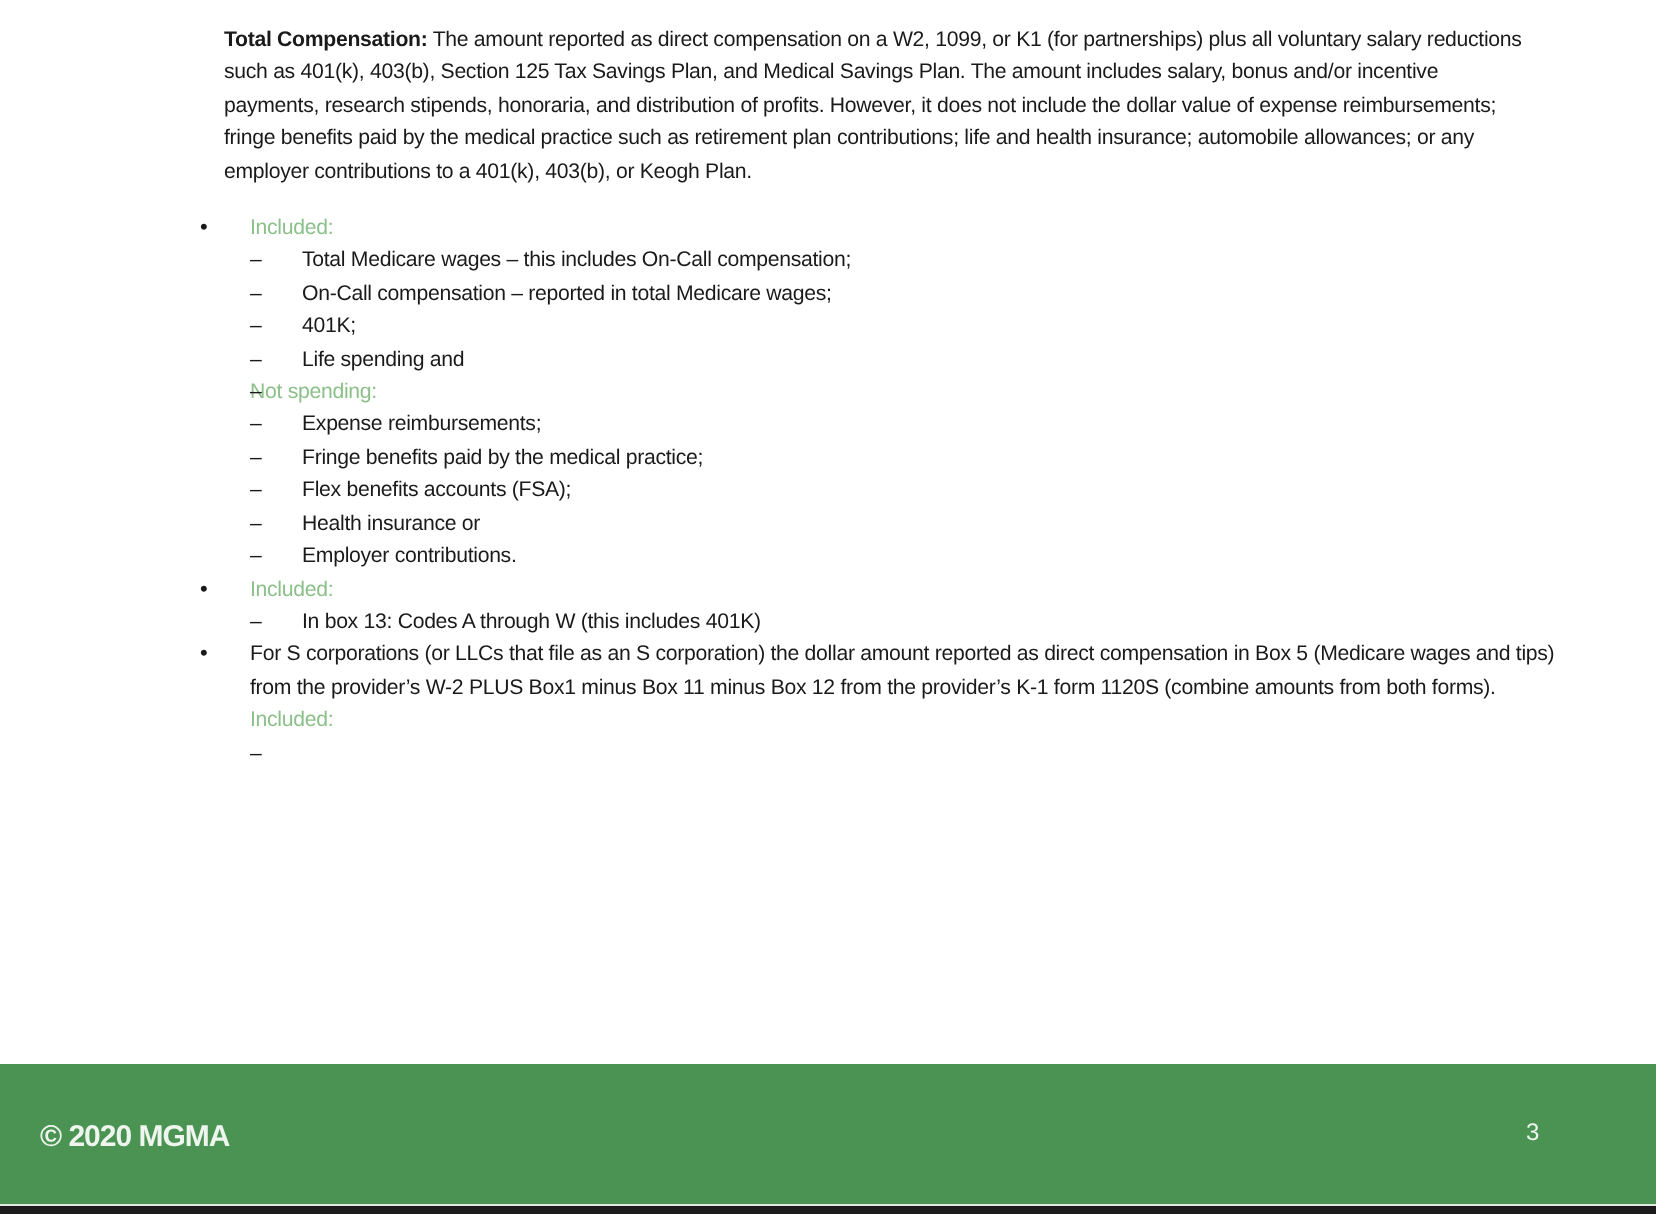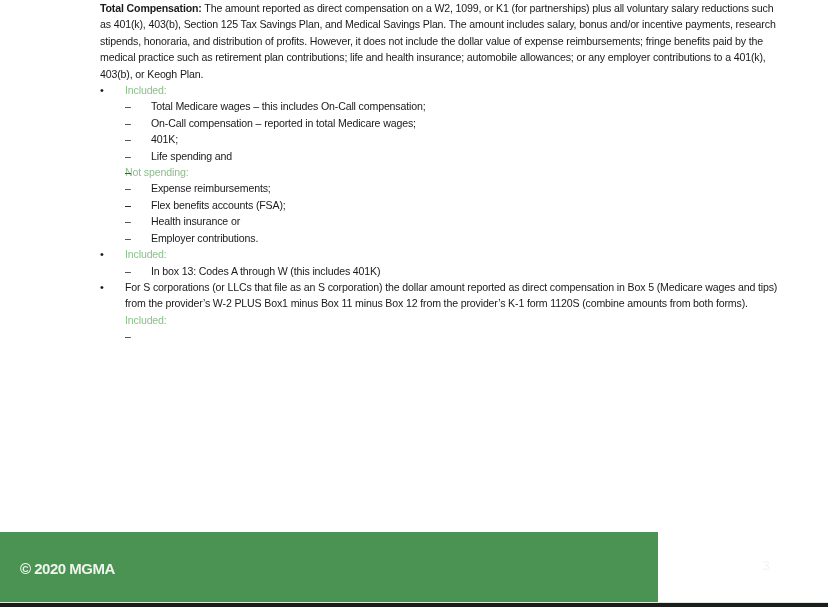--- a/index.html
+++ b/index.html
@@ -1,27 +1,27 @@
 <!DOCTYPE html>
 <html><head>
 <meta charset="utf-8">
 <style>
   html, body { margin:0; padding:0; }
   body { width:828px; height:607px; background:#ffffff; position:relative; overflow:hidden;
          font-family:"Liberation Sans", sans-serif; color:#1a1a1a; }
   .content { position:absolute; left:100px; top:0px; width:680px; font-size:10.6px; line-height:16.4px;
              letter-spacing:-0.15px; }
-  .para { margin:0; }
+  .para { margin:12px; }
   .para b { font-weight:bold; }
   .bullet { position:relative; padding-left:25px; margin:0; }
   .bullet .dot { position:absolute; left:0; top:0; width:25px; font-size:11px; }
   .label { color:#8cc08a; margin:0; padding-left:25px; }
   .dash-item { position:relative; padding-left:51px; margin:0; }
   .dash-item .dash { position:absolute; left:25px; top:0; }
-  .footer { position:absolute; left:0; top:532px; width:658px; height:70px; background:#4b9352; }
+  .footer { position:absolute; left:0; top:532px; width:828px; height:70px; background:#4b9352; }
   .footer .copy { position:absolute; left:20px; top:28px; color:#eef5ee; font-size:15px; font-weight:bold;
                   letter-spacing:-0.5px; font-family:"Liberation Sans", sans-serif; }
   .footer .page { position:absolute; left:763px; top:27px; color:#eef5ee; font-size:12px; }
   .bottom-line { position:absolute; left:0; top:602px; width:828px; height:1px; background:#dfe9df; }
   .bottom-dark { position:absolute; left:0; top:603px; width:828px; height:4px; background:#1c1c1c; }
 </style>
 </head>
 <body>
 
 <div class="content">
@@ -30,21 +30,21 @@
   <div>
     <p class="bullet"><span class="dot">•</span></p>
     <p class="label">Included:</p>
     <p class="dash-item"><span class="dash">–</span><span>Total Medicare wages – this includes On-Call compensation;</span></p>
     <p class="dash-item"><span class="dash">–</span><span>On-Call compensation – reported in total Medicare wages;</span></p>
     <p class="dash-item"><span class="dash">–</span><span>401K;</span></p>
     <p class="dash-item"><span class="dash">–</span><span>Life spending and</span></p>
     <p class="dash-item"><span class="dash">–</span></p>
     <p class="label">Not spending:</p>
     <p class="dash-item"><span class="dash">–</span><span>Expense reimbursements;</span></p>
-    <p class="dash-item"><span class="dash">–</span></p>
+    <p class="dash-item"><span class="dash">–</span><span>Fringe benefits paid by the medical practice;</span></p>
     <p class="dash-item"><span class="dash">–</span><span>Flex benefits accounts (FSA);</span></p>
     <p class="dash-item"><span class="dash">–</span><span>Health insurance or</span></p>
     <p class="dash-item"><span class="dash">–</span><span>Employer contributions.</span></p>
   </div>
 
   <div>
     <p class="bullet"><span class="dot">•</span></p>
     <p class="label">Included:</p>
     <p class="dash-item"><span class="dash">–</span><span>In box 13: Codes A through W (this includes 401K)</span></p>
   </div>

